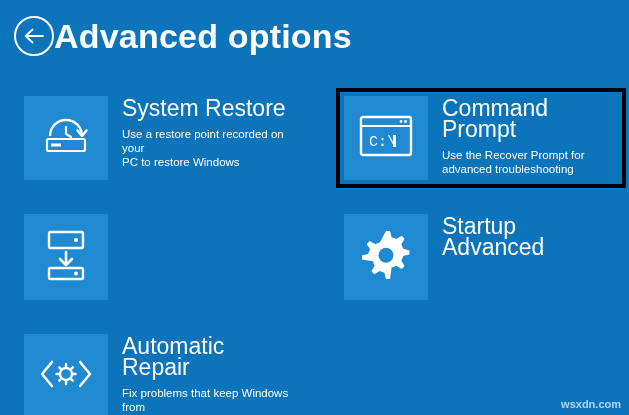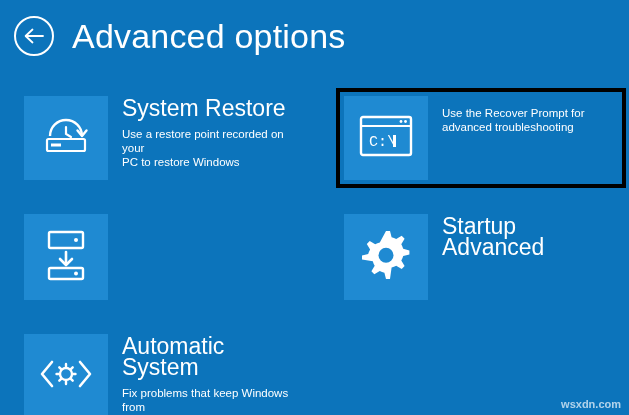--- a/index.html
+++ b/index.html
@@ -36,24 +36,23 @@
     border-radius: 50%;
     border: 2px solid #ffffff;
     display: flex;
     align-items: center;
     justify-content: center;
     box-sizing: border-box;
     cursor: pointer;
   }
   .back-btn svg { display: block; }
   .page-title {
-    margin-left: 18px;
     color: #ffffff;
     font-size: 34px;
-    font-weight: 400;
+    font-weight: 700;
     letter-spacing: 0.2px;
     line-height: 1;
     white-space: nowrap;
   }
 
   
   .grid {
     position: absolute;
     left: 16px;
     top: 88px;
@@ -193,21 +192,21 @@
                 <path d="M34.5 20 h3"></path>
                 <path d="M21.3 13.3 l2.1 2.1"></path>
                 <path d="M32.6 24.6 l2.1 2.1"></path>
                 <path d="M34.7 13.3 l-2.1 2.1"></path>
                 <path d="M23.4 24.6 l-2.1 2.1"></path>
               </g>
             </svg>
           </span>
         </div>
         <div class="option-text">
-          <div class="option-title">Automatic System</div>
+          <div class="option-title">Automatic Repair</div>
           <div class="option-desc">Fix problems that keep Windows from
 loading</div>
         </div>
       </div>
 
     </div>
 
     <div class="col col-right">
 
       <div class="option selected">
@@ -217,20 +216,21 @@
               <rect x="4" y="4" width="50" height="38" rx="2" stroke="#ffffff" stroke-width="2.4" fill="none"></rect>
               <path d="M4 13 H54" stroke="#ffffff" stroke-width="2"></path>
               <circle cx="44" cy="8.5" r="1.4" fill="#ffffff"></circle>
               <circle cx="48.5" cy="8.5" r="1.4" fill="#ffffff"></circle>
               <text x="12" y="33" font-family="'Liberation Mono', monospace" font-size="15" fill="#ffffff">C:\</text>
               <rect x="36" y="22" width="3" height="12" fill="#ffffff"></rect>
             </svg>
           </span>
         </div>
         <div class="option-text">
+          <div class="option-title">Command Prompt</div>
           <div class="option-desc">Use the Recover Prompt for
 advanced troubleshooting</div>
         </div>
       </div>
 
       <div class="option">
         <div class="tile tile-tall">
           <span>
             <svg width="56" height="56" viewBox="0 0 56 56" fill="none" aria-hidden="true">
               <g fill="#ffffff">

